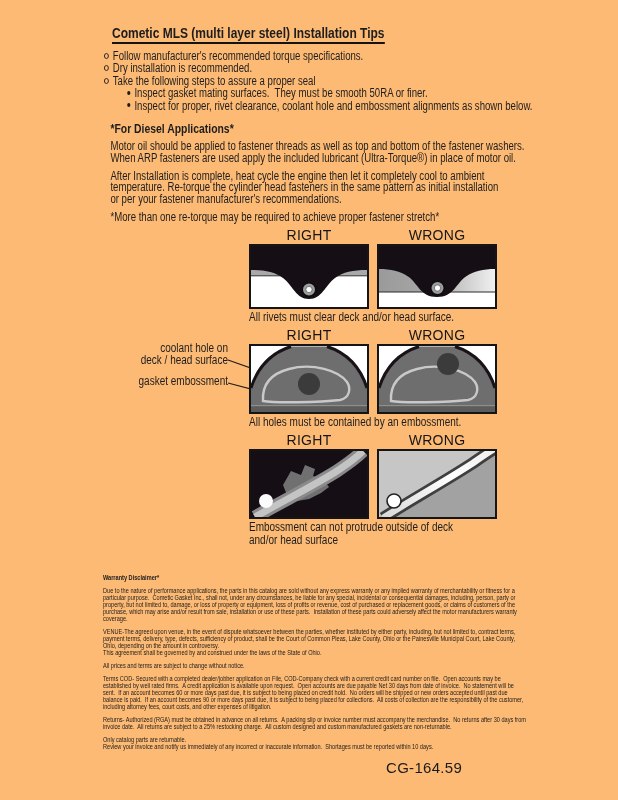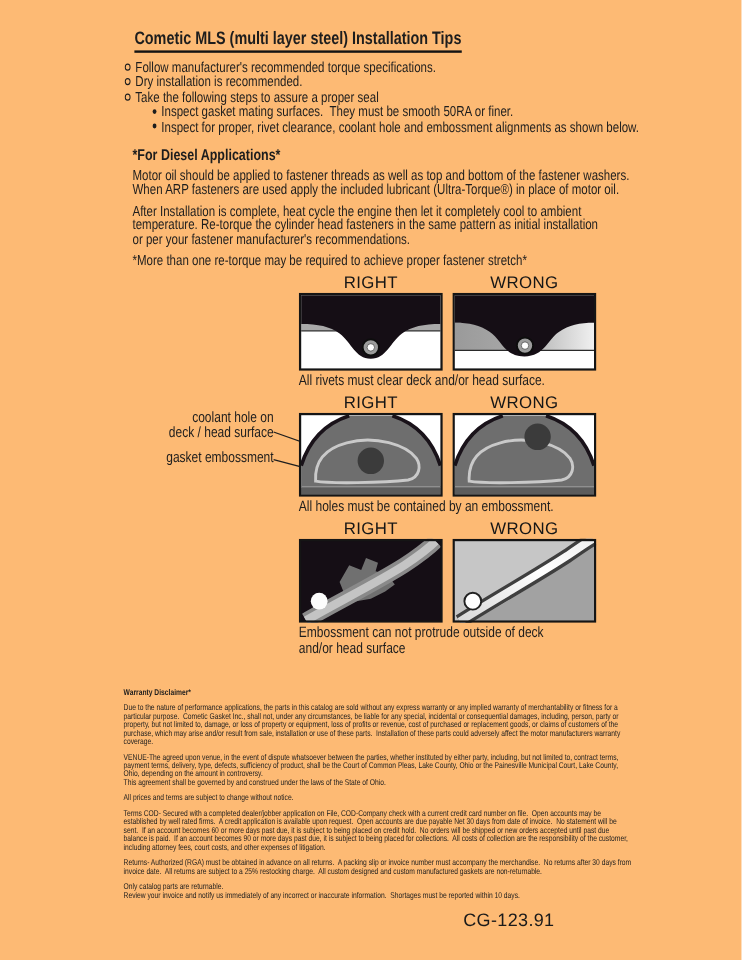--- a/index.html
+++ b/index.html
@@ -203,15 +203,15 @@
       <div class="disc-p">VENUE-The agreed upon venue, in the event of dispute whatsoever between the parties, whether instituted by either party, including, but not limited to, contract terms, payment terms, delivery, type, defects, sufficiency of product, shall be the Court of Common Pleas, Lake County, Ohio or the Painesville Municipal Court, Lake County, Ohio, depending on the amount in controversy.
 This agreement shall be governed by and construed under the laws of the State of Ohio.</div>
       <div class="disc-p">All prices and terms are subject to change without notice.</div>
       <div class="disc-p">Terms COD- Secured with a completed dealer/jobber application on File, COD-Company check with a current credit card number on file.  Open accounts may be established by well rated firms.  A credit application is available upon request.  Open accounts are due payable Net 30 days from date of invoice.  No statement will be sent.  If an account becomes 60 or more days past due, it is subject to being placed on credit hold.  No orders will be shipped or new orders accepted until past due balance is paid.  If an account becomes 90 or more days past due, it is subject to being placed for collections.  All costs of collection are the responsibility of the customer, including attorney fees, court costs, and other expenses of litigation.</div>
       <div class="disc-p">Returns- Authorized (RGA) must be obtained in advance on all returns.  A packing slip or invoice number must accompany the merchandise.  No returns after 30 days from invoice date.  All returns are subject to a 25% restocking charge.  All custom designed and custom manufactured gaskets are non-returnable.</div>
       <div class="disc-p">Only catalog parts are returnable.
 Review your invoice and notify us immediately of any incorrect or inaccurate information.  Shortages must be reported within 10 days.</div>
     </div>
   </div>
 
-  <div class="footer-code">CG-123.91</div>
+  <div class="footer-code">CG-164.59</div>
 
 </div>
 
 </body></html>

